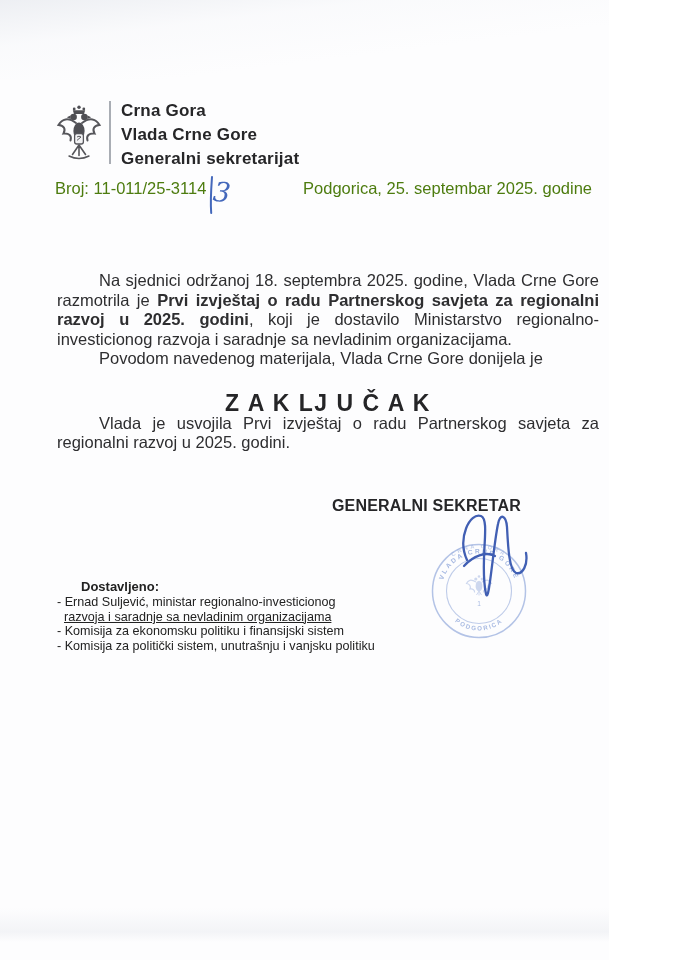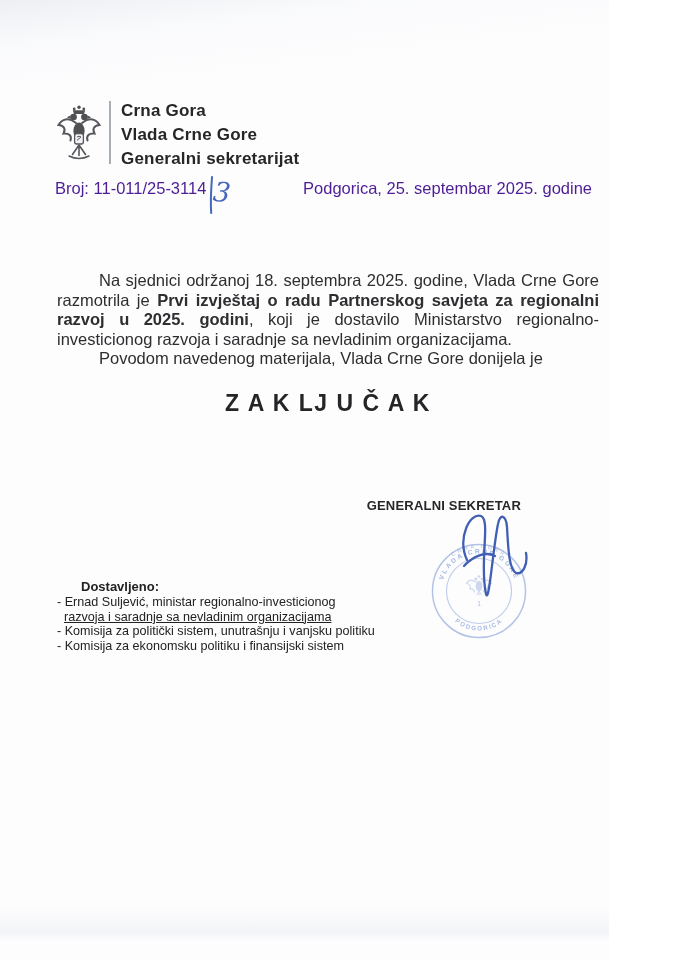--- a/index.html
+++ b/index.html
@@ -15,34 +15,34 @@
   .scan-bottom { position:absolute; left:0; bottom:18px; width:100%; height:34px;
     background:linear-gradient(180deg, rgba(255,255,255,0) 0%, rgba(203,208,218,0.20) 70%, rgba(255,255,255,0) 100%);
     pointer-events:none; }
 
   
   .coa { position:absolute; left:55px; top:103px; width:48px; height:60px; }
   .lh-divider { position:absolute; left:109px; top:101px; width:2px; height:63px; background:#a9adb4; }
   .org { position:absolute; left:121px; top:99px; font-weight:bold; font-size:17px; line-height:24px; color:#262628; letter-spacing:0.2px; }
 
   
-  .ref-row { position:absolute; left:55px; top:179px; width:537px; display:flex; justify-content:space-between; font-size:16.5px; color:#4c1d95;align-items:flex-end; }
+  .ref-row { position:absolute; left:55px; top:179px; width:537px; display:flex; justify-content:space-between; font-size:16.5px; color:#4d7c0f;align-items:flex-end; }
   .ref-left { position:relative; white-space:nowrap; }
   .hand-mark { position:absolute; left:100%; top:-4px; margin-left:1px; width:22px; height:44px; overflow:visible; }
 
   
   .letter-body { position:absolute; left:57px; top:271px; width:542px; font-size:16.5px; line-height:19.6px; color:#2e2e30; }
   .letter-body p { margin:0; text-align:justify; text-indent:42px; }
   .p-intro { text-align:left; }
   .conclusion-h { margin-top:25px; text-align:center; font-size:23px; font-weight:bold; letter-spacing:1.5px; color:#252527; }
   .p-conclusion { margin-top:21px; }
 
   
   .sig-block { position:absolute; right:88px; top:496px; text-align:center; font-weight:bold; color:#262628; }
-  .sig-title { font-size:13px; line-height:20px; letter-spacing:0.2px; }
+  .sig-title { font-size:16px; line-height:20px; letter-spacing:0.2px; }
   .sig-name { font-size:16.5px; line-height:20px; }
 
   .stamp { position:absolute; left:425px; top:540px; width:108px; height:104px; opacity:0.82; }
   .sig-ink { position:absolute; left:437px; top:504px; width:118px; height:108px; overflow:visible; }
 
   
   .dist { position:absolute; left:57px; top:580px; font-size:12.6px; line-height:14.8px; color:#222; width:340px; }
   .dist-label { font-weight:bold; font-size:13px;padding-left:24px; }
   .dist-line { white-space:nowrap; }
   .dist-cont { padding-left:7px;text-decoration:underline; }
@@ -93,20 +93,21 @@
         <text x="6" y="26" transform="rotate(7 10 20)" font-family="DejaVu Serif, serif" font-style="italic" font-size="27" fill="#4468bb">3</text>
       </svg>
     </div>
     <div>Podgorica, 25. septembar 2025. godine</div>
   </div>
 
   <main class="letter-body">
     <p><span>Na sjednici održanoj 18. septembra 2025. godine, Vlada Crne Gore razmotrila je </span><b>Prvi izvještaj o radu Partnerskog savjeta za regionalni razvoj u 2025. godini</b><span>, koji je dostavilo Ministarstvo regionalno-investicionog razvoja i saradnje sa nevladinim organizacijama.</span></p>
     <p class="p-intro">Povodom navedenog materijala, Vlada Crne Gore donijela je</p>
     <h2 class="conclusion-h">Z A K LJ U Č A K</h2>
+    <p class="p-conclusion">Vlada je usvojila Prvi izvještaj o radu Partnerskog savjeta za regionalni razvoj u 2025. godini.</p>
   </main>
 
   <div class="sig-block">
     <div class="sig-title">GENERALNI SEKRETAR</div>
   </div>
 
   <svg class="stamp" viewBox="0 0 108 104" aria-hidden="true">
     <defs>
       <path id="arcOuterTop" d="M 11,51 A 43,43 0 0 1 97,51"></path>
       <path id="arcRingTop" d="M 16.5,51 A 37.5,37.5 0 0 1 91.5,51"></path>
@@ -141,17 +142,17 @@
     <g stroke="#3757b0" stroke-width="2.3" fill="none" stroke-linecap="round" opacity="0.95">
       <path d="M30 56 C20 34 33 8 44 12 C54 16 42 58 49 90 C52 101 56 44 61 20 C63 9 69 11 70 23 C71 42 72 66 79 69 C86 71 91 60 89 49"></path>
       <path d="M27 62 C36 52 49 47 58 52"></path>
     </g>
   </svg>
 
   <div class="dist">
     <div class="dist-label">Dostavljeno:</div>
     <div class="dist-line">- Ernad Suljević, ministar regionalno-investicionog</div>
     <div class="dist-line dist-cont">razvoja i saradnje sa nevladinim organizacijama</div>
+    <div class="dist-line">- Komisija za ekonomsku politiku i finansijski sistem</div>
     <div class="dist-line">- Komisija za politički sistem, unutrašnju i vanjsku politiku</div>
-    <div class="dist-line">- Komisija za ekonomsku politiku i finansijski sistem</div>
   </div>
 
 </div>
 
 </body></html>

